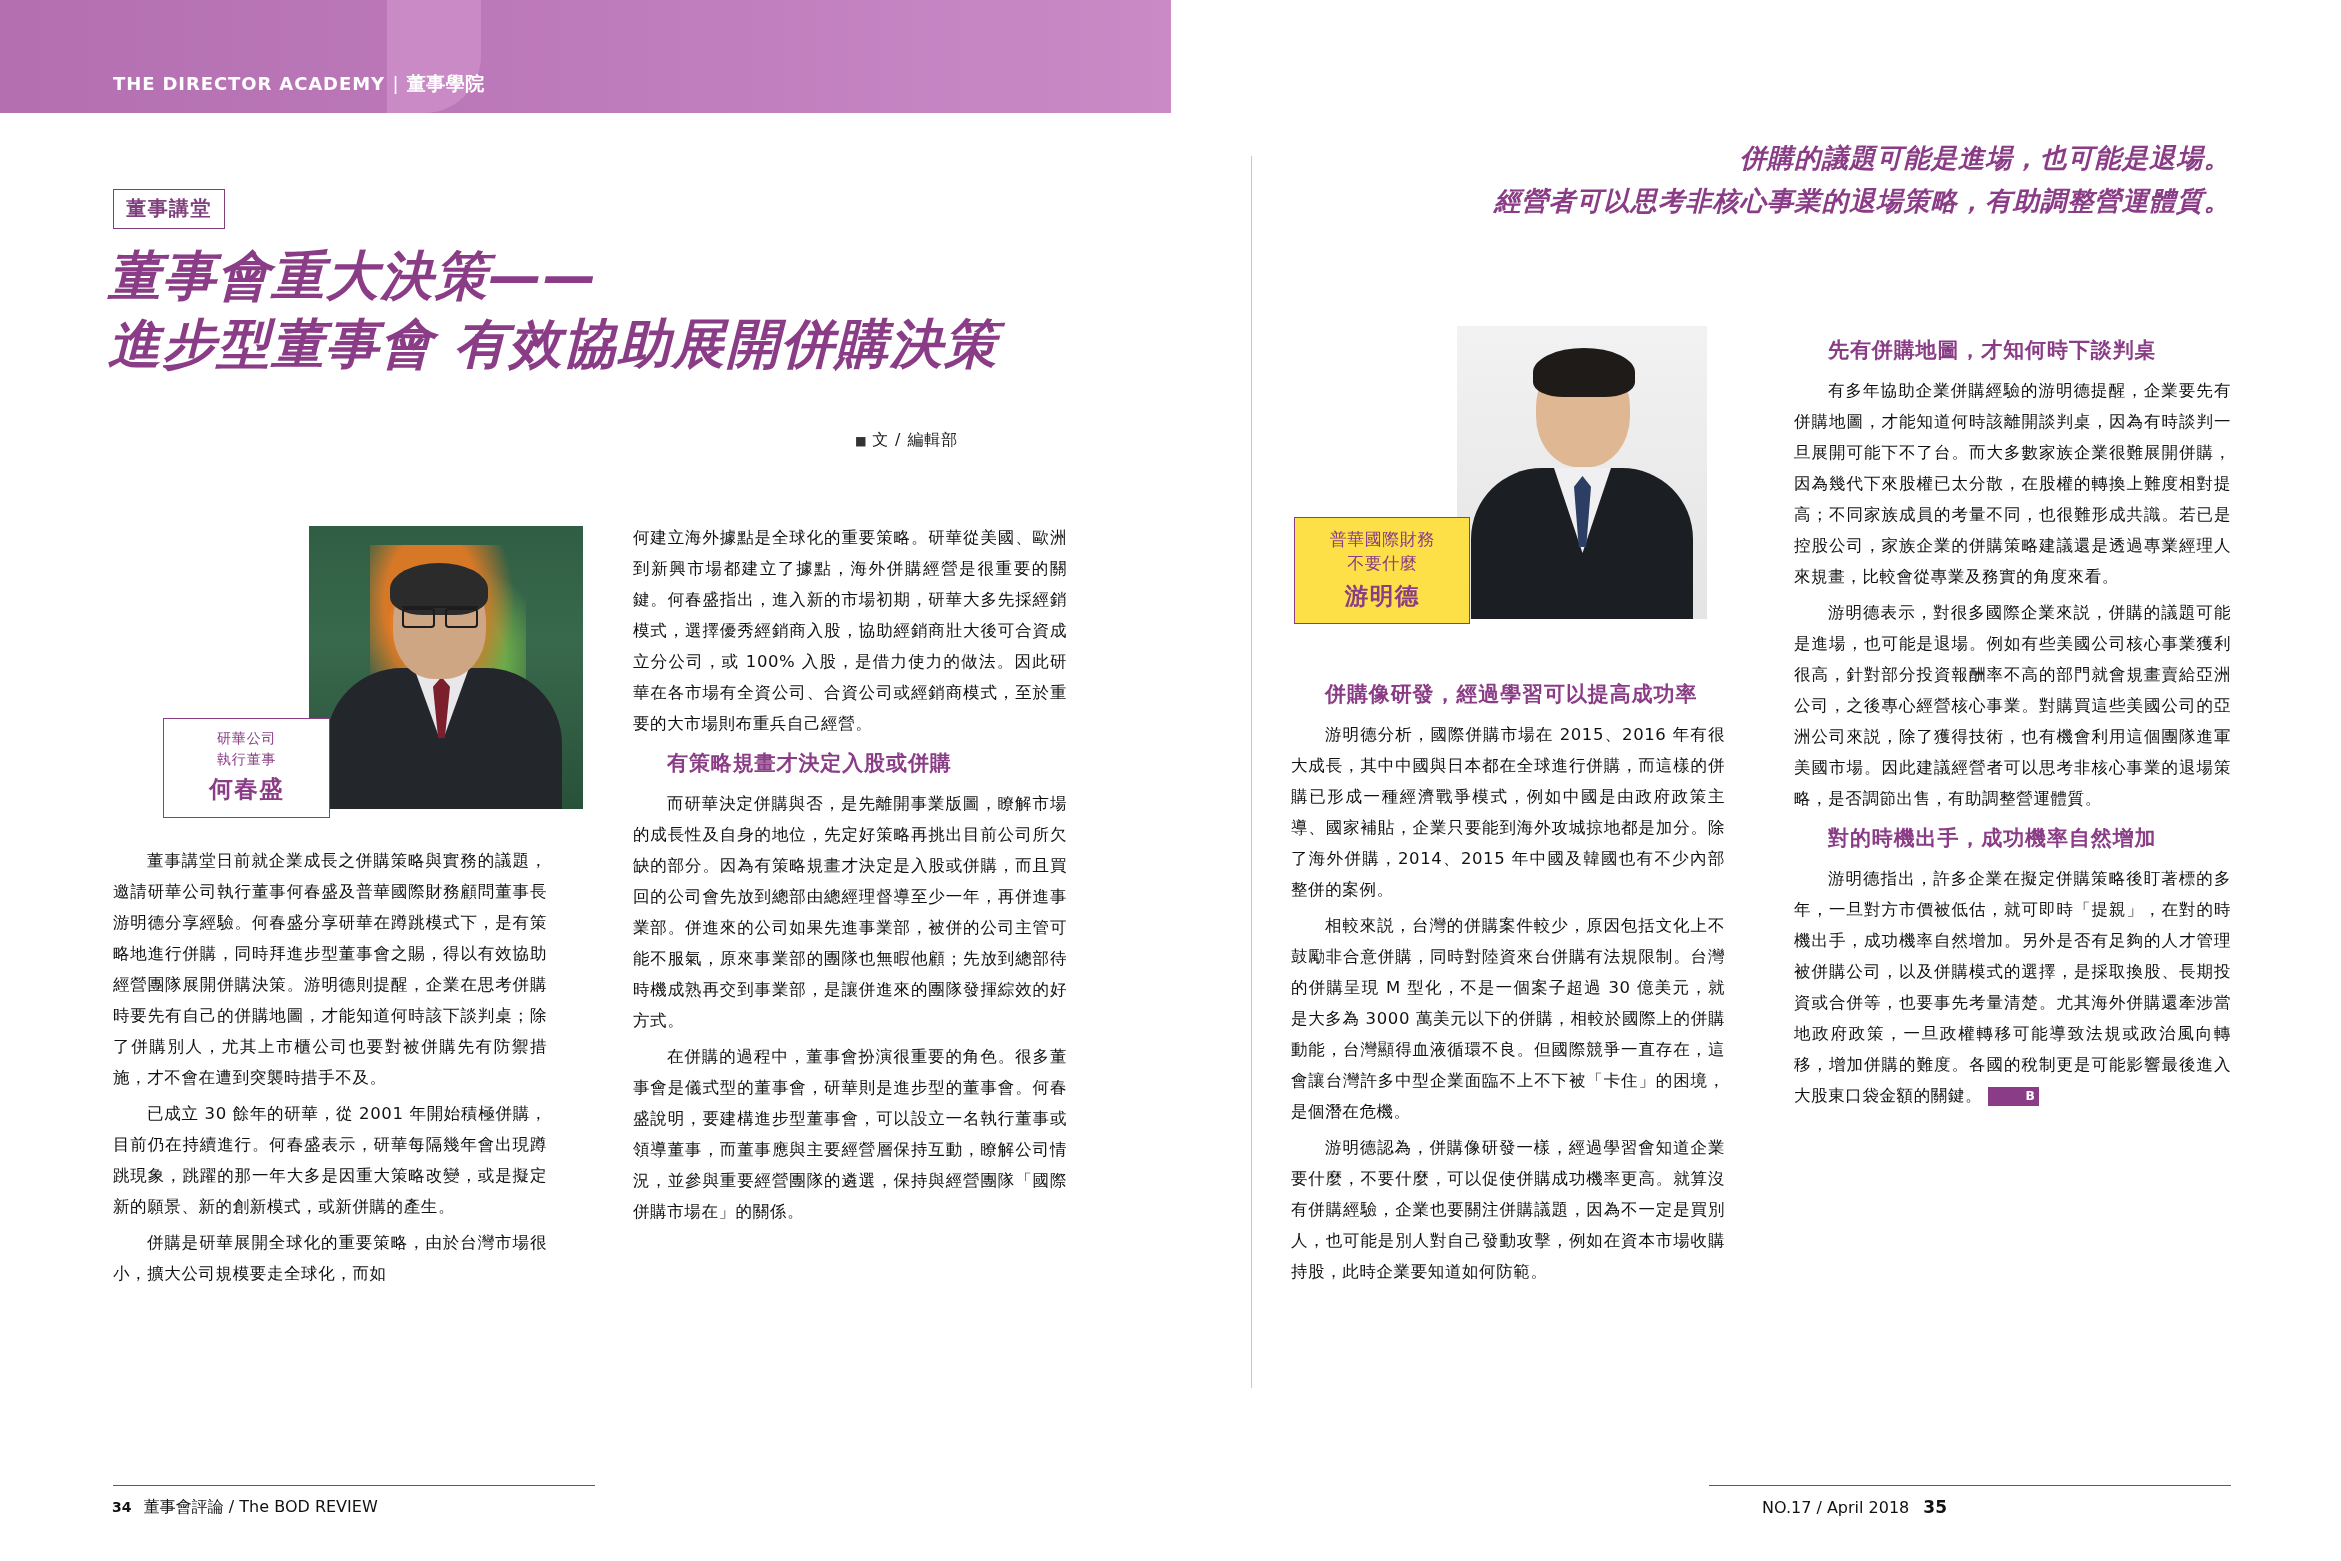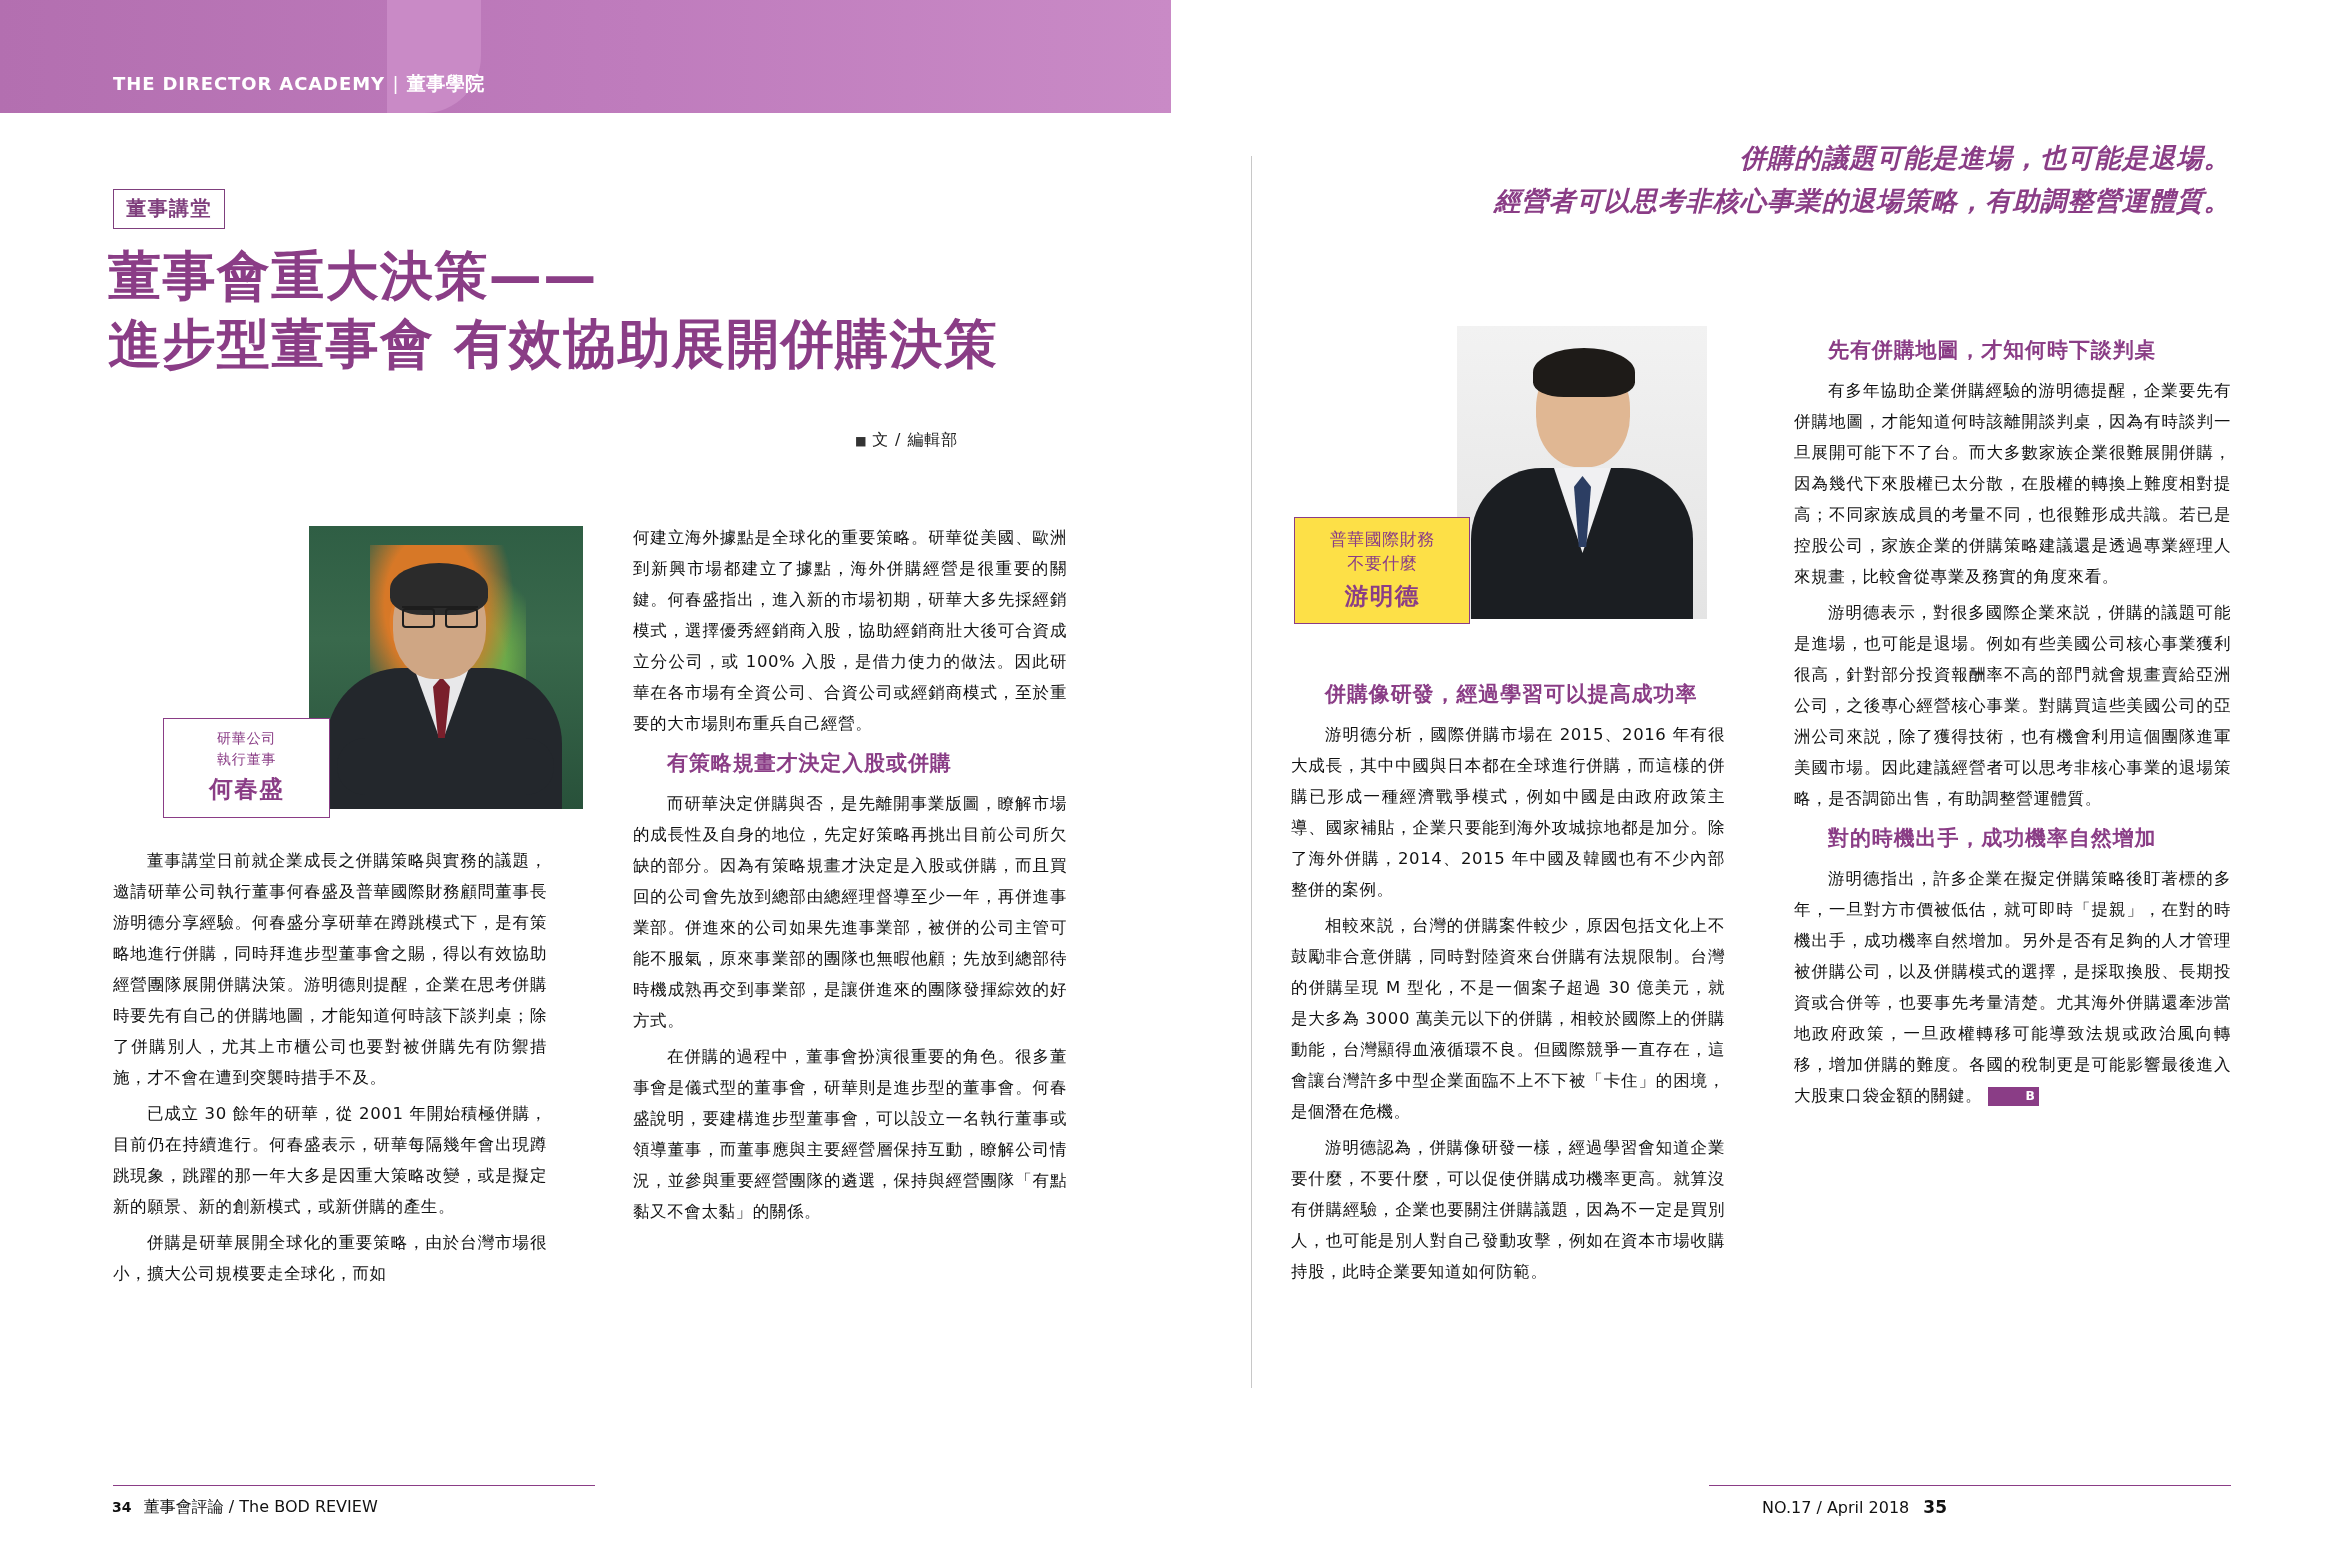--- a/index.html
+++ b/index.html
@@ -73,20 +73,21 @@
   .main-title {
     position: absolute;
     left: 108px;
     top: 242px;
     color: #8a3d86;
     font-size: 53px;
     font-weight: bold;
     line-height: 1.28;
     letter-spacing: 1.4px;
     white-space: nowrap;
+    font-style: italic;
   }
   .byline {
     position: absolute;
     left: 855px;
     top: 430px;
     font-size: 16px;
     color: #222;
     letter-spacing: 0.9px;
   }
   .byline .sq {
@@ -420,21 +421,21 @@
   <div class="col col-1">
     <p>董事講堂日前就企業成長之併購策略與實務的議題，邀請研華公司執行董事何春盛及普華國際財務顧問董事長游明德分享經驗。何春盛分享研華在蹲跳模式下，是有策略地進行併購，同時拜進步型董事會之賜，得以有效協助經營團隊展開併購決策。游明德則提醒，企業在思考併購時要先有自己的併購地圖，才能知道何時該下談判桌；除了併購別人，尤其上市櫃公司也要對被併購先有防禦措施，才不會在遭到突襲時措手不及。</p>
     <p>已成立 30 餘年的研華，從 2001 年開始積極併購，目前仍在持續進行。何春盛表示，研華每隔幾年會出現蹲跳現象，跳躍的那一年大多是因重大策略改變，或是擬定新的願景、新的創新模式，或新併購的產生。</p>
     <p>併購是研華展開全球化的重要策略，由於台灣市場很小，擴大公司規模要走全球化，而如</p>
   </div>
 
   <div class="col col-2">
     <p class="noindent">何建立海外據點是全球化的重要策略。研華從美國、歐洲到新興市場都建立了據點，海外併購經營是很重要的關鍵。何春盛指出，進入新的市場初期，研華大多先採經銷模式，選擇優秀經銷商入股，協助經銷商壯大後可合資成立分公司，或 100% 入股，是借力使力的做法。因此研華在各市場有全資公司、合資公司或經銷商模式，至於重要的大市場則布重兵自己經營。</p>
     <p class="subhead">有策略規畫才決定入股或併購</p>
     <p>而研華決定併購與否，是先離開事業版圖，瞭解市場的成長性及自身的地位，先定好策略再挑出目前公司所欠缺的部分。因為有策略規畫才決定是入股或併購，而且買回的公司會先放到總部由總經理督導至少一年，再併進事業部。併進來的公司如果先進事業部，被併的公司主管可能不服氣，原來事業部的團隊也無暇他顧；先放到總部待時機成熟再交到事業部，是讓併進來的團隊發揮綜效的好方式。</p>
-    <p>在併購的過程中，董事會扮演很重要的角色。很多董事會是儀式型的董事會，研華則是進步型的董事會。何春盛說明，要建構進步型董事會，可以設立一名執行董事或領導董事，而董事應與主要經營層保持互動，瞭解公司情況，並參與重要經營團隊的遴選，保持與經營團隊「有點黏又不會太黏」的關係。</p>
+    <p>在併購的過程中，董事會扮演很重要的角色。很多董事會是儀式型的董事會，研華則是進步型的董事會。何春盛說明，要建構進步型董事會，可以設立一名執行董事或領導董事，而董事應與主要經營層保持互動，瞭解公司情況，並參與重要經營團隊的遴選，保持與經營團隊「國際併購市場在」的關係。</p>
   </div>
 
   <div class="page-divider"></div>
 
   <div class="quote">
     <div>併購的議題可能是進場，也可能是退場。</div>
     <div>經營者可以思考非核心事業的退場策略，有助調整營運體質。</div>
   </div>
 
   <div class="photo-right">

